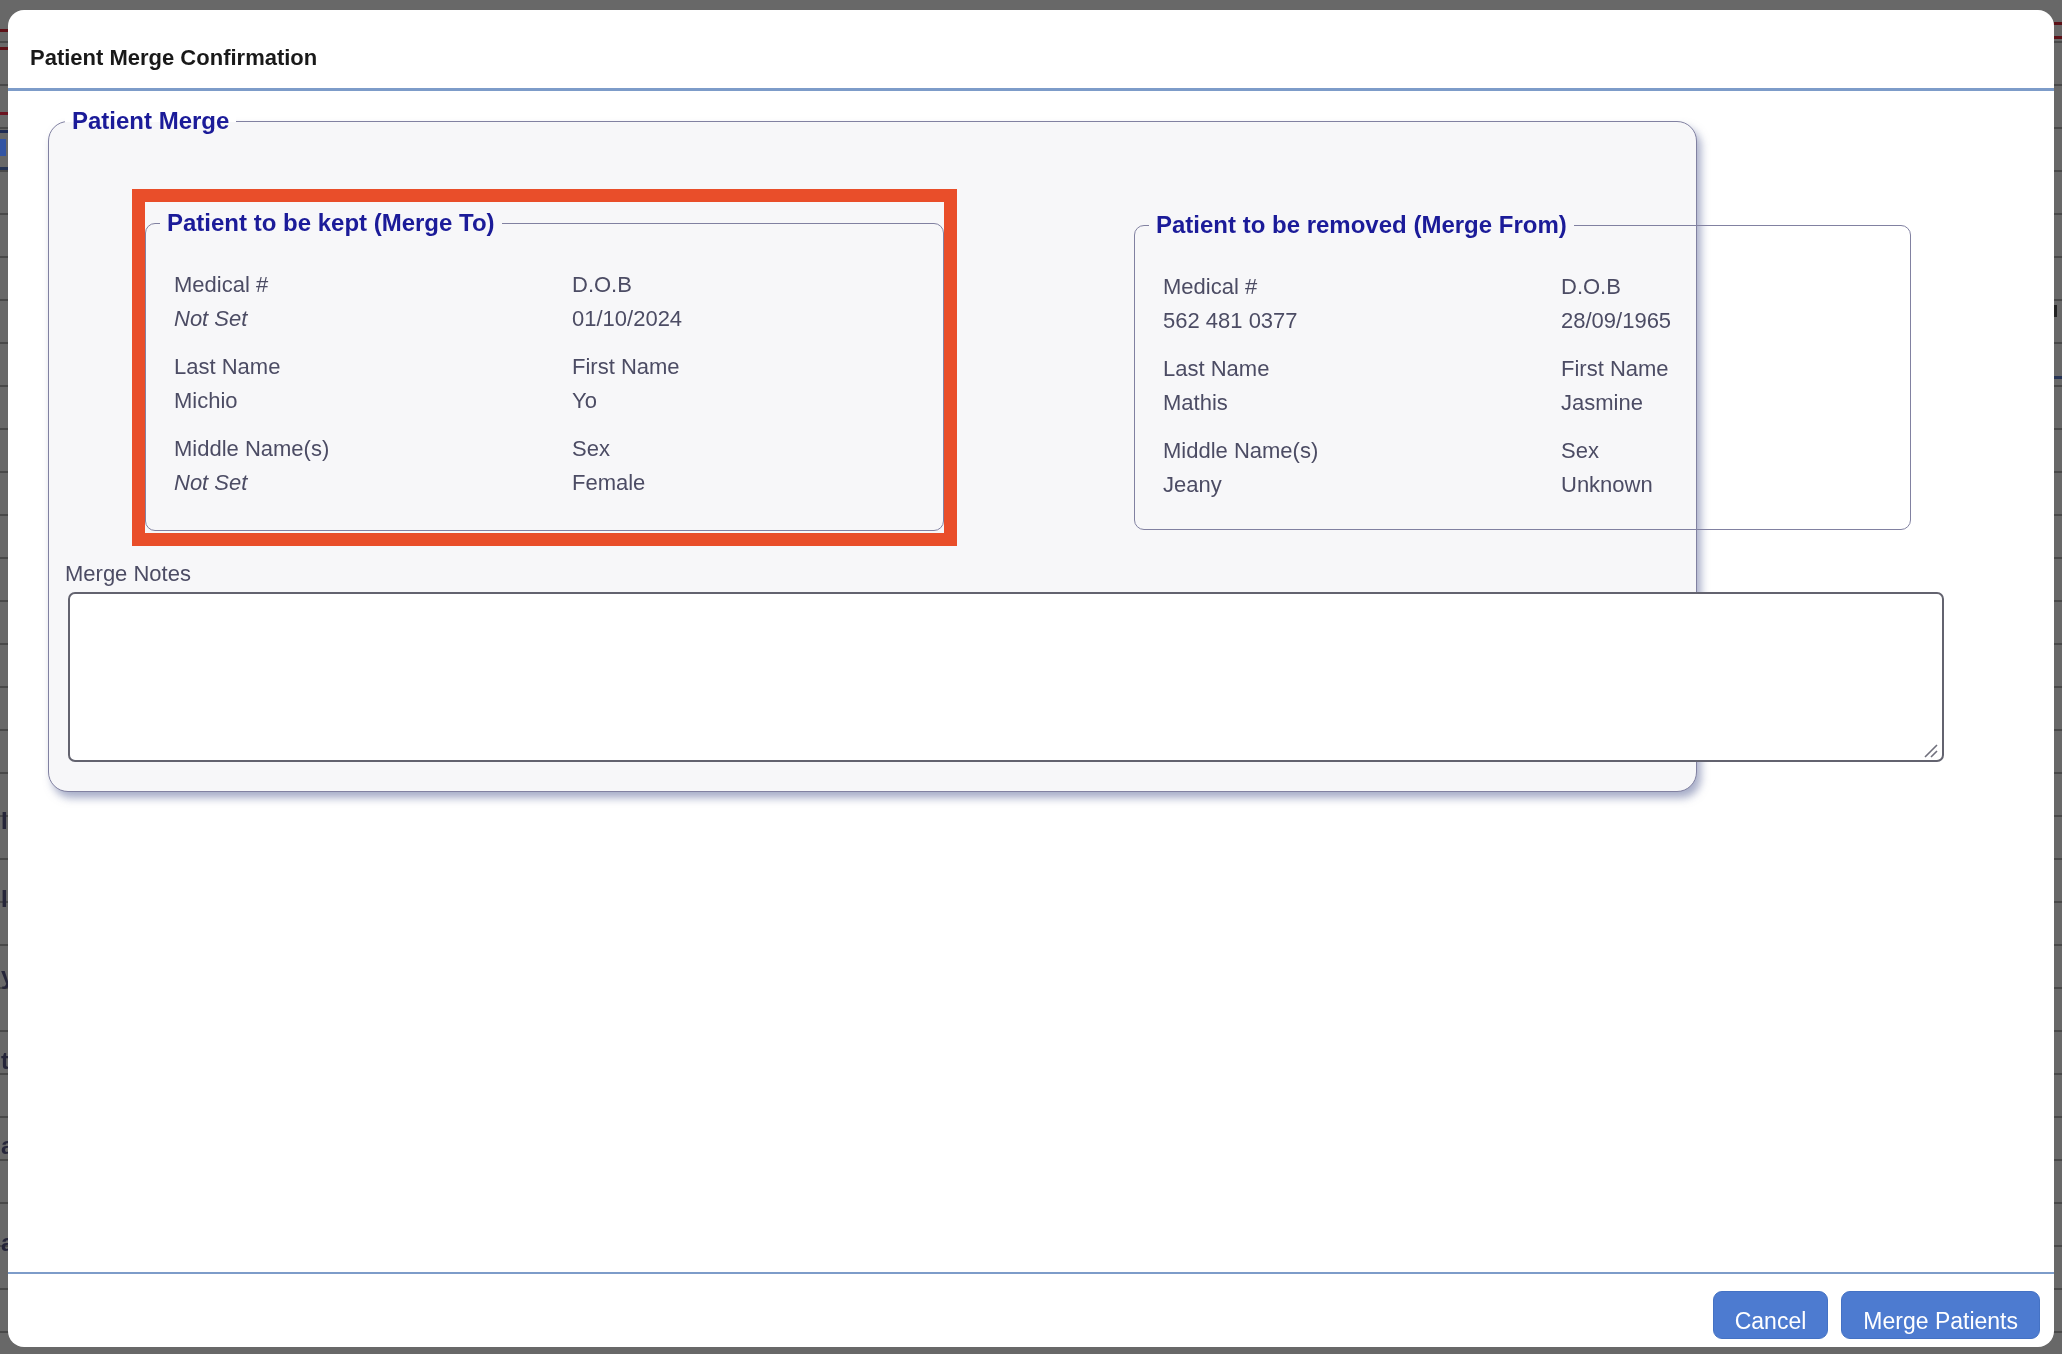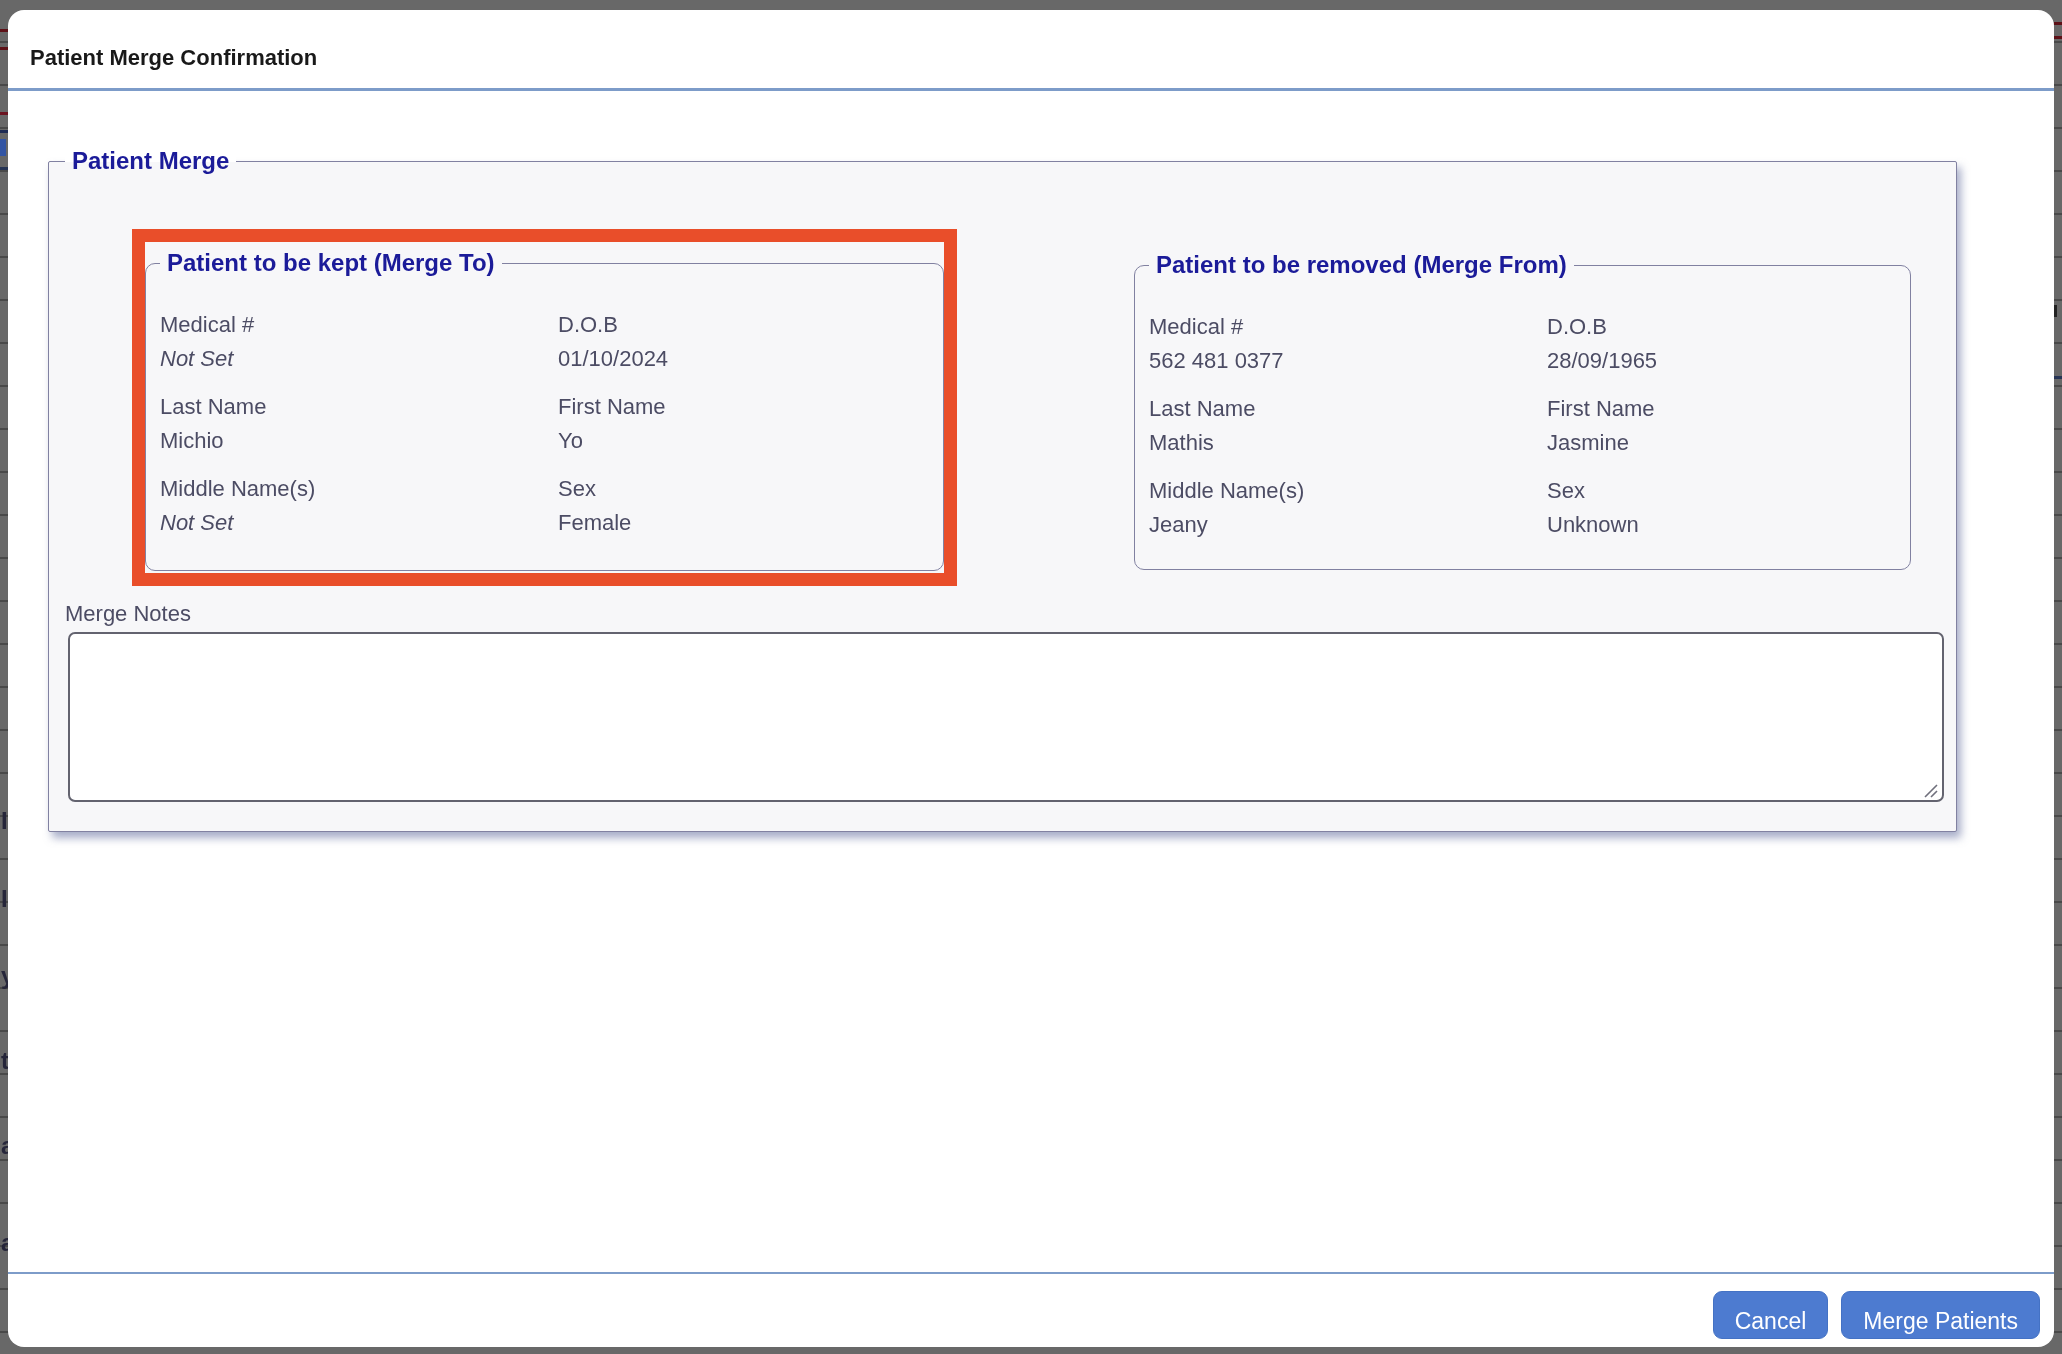--- a/index.html
+++ b/index.html
@@ -29,43 +29,43 @@
   .modal-title {
     position:absolute; left:22px; top:35px; margin:0;
     font-size:22px; font-weight:700; color:#191919;
   }
   .header-divider {
     position:absolute; left:0; right:0; top:78px; height:3px; background:#7d9cc9;
   }
 
   
   .outer-section {
-    position:absolute; left:40px; top:111px; width:1909px; height:671px;
+    position:absolute; left:40px; top:111px; width:1649px; height:671px;
     box-sizing:border-box;
-    border:1.5px solid #8181a1; border-radius:2px; background:#f7f7f9;
+    border:1.5px solid #8181a1; border-radius:20px; background:#f7f7f9;
     box-shadow:4px 6px 9px rgba(95,105,155,0.55);
-    margin-top:40px;
   }
   .legend {
     position:absolute; top:-16px; line-height:30px; padding:0 7px;
     font-size:24px; font-weight:700; color:#1b1b99; background:#f7f7f9;
     white-space:nowrap;
   }
   .outer-legend { left:16px; background:linear-gradient(180deg,#ffffff 0 52%,#f7f7f9 52%); }
 
   
   .red-highlight {
     position:absolute; left:83px; top:67px; width:825px; height:357px;
     box-sizing:border-box; border:13px solid #e94e2a;
   }
 
   
   .panel {
     box-sizing:border-box; border:1.5px solid #8181a1; border-radius:10px;
     position:absolute;
+    padding-left:14px;
   }
   .panel-kept { left:0; right:0; top:21px; bottom:2px; }
   .panel-removed { left:1085px; top:103px; width:777px; height:305px; }
   .panel .legend { left:14px; }
   .panel-body {
     display:grid; grid-template-columns:398px auto; row-gap:14px;
     padding:44px 0 0 14px;
   }
   .field-label, .field-value { font-size:22px; line-height:34px; color:#4c4c64; }
   .field-value.italic { font-style:italic; }

